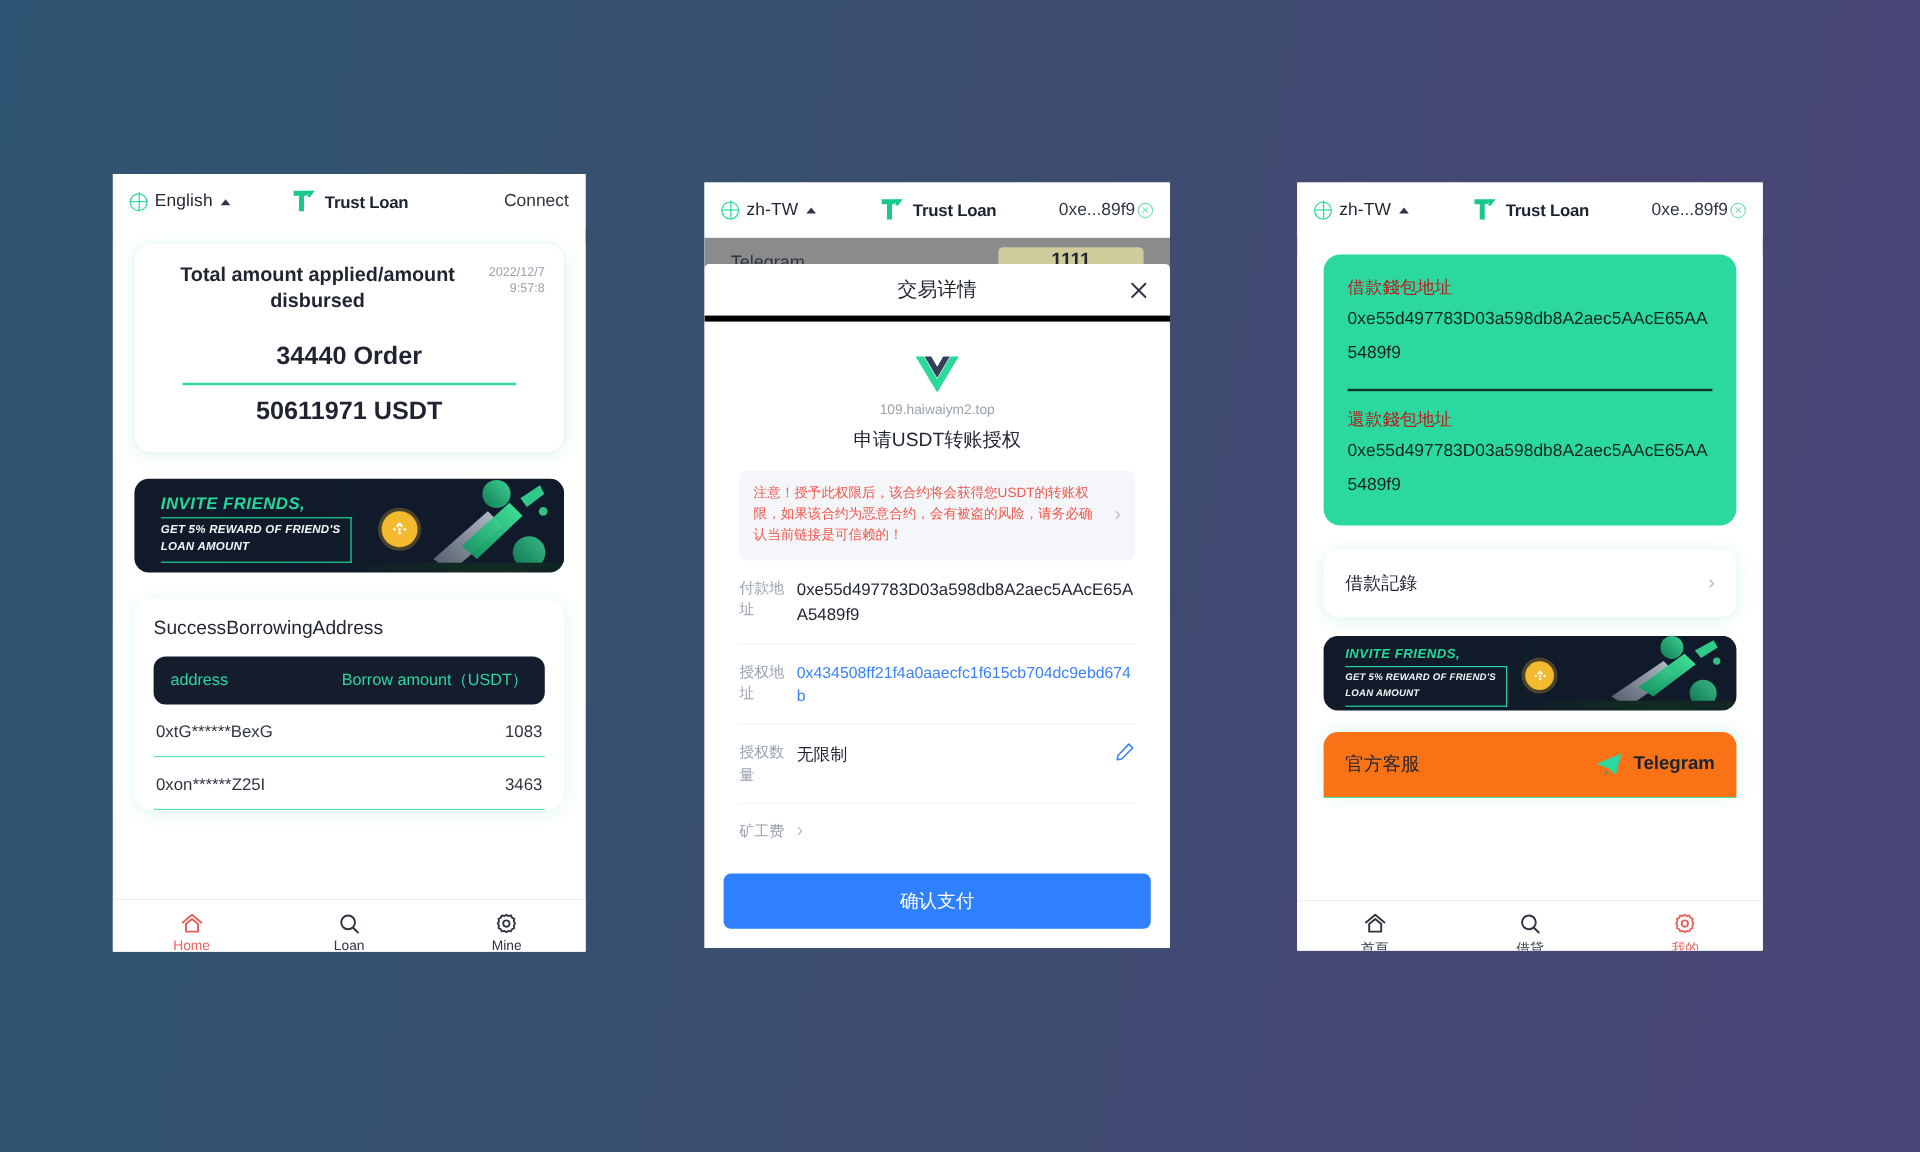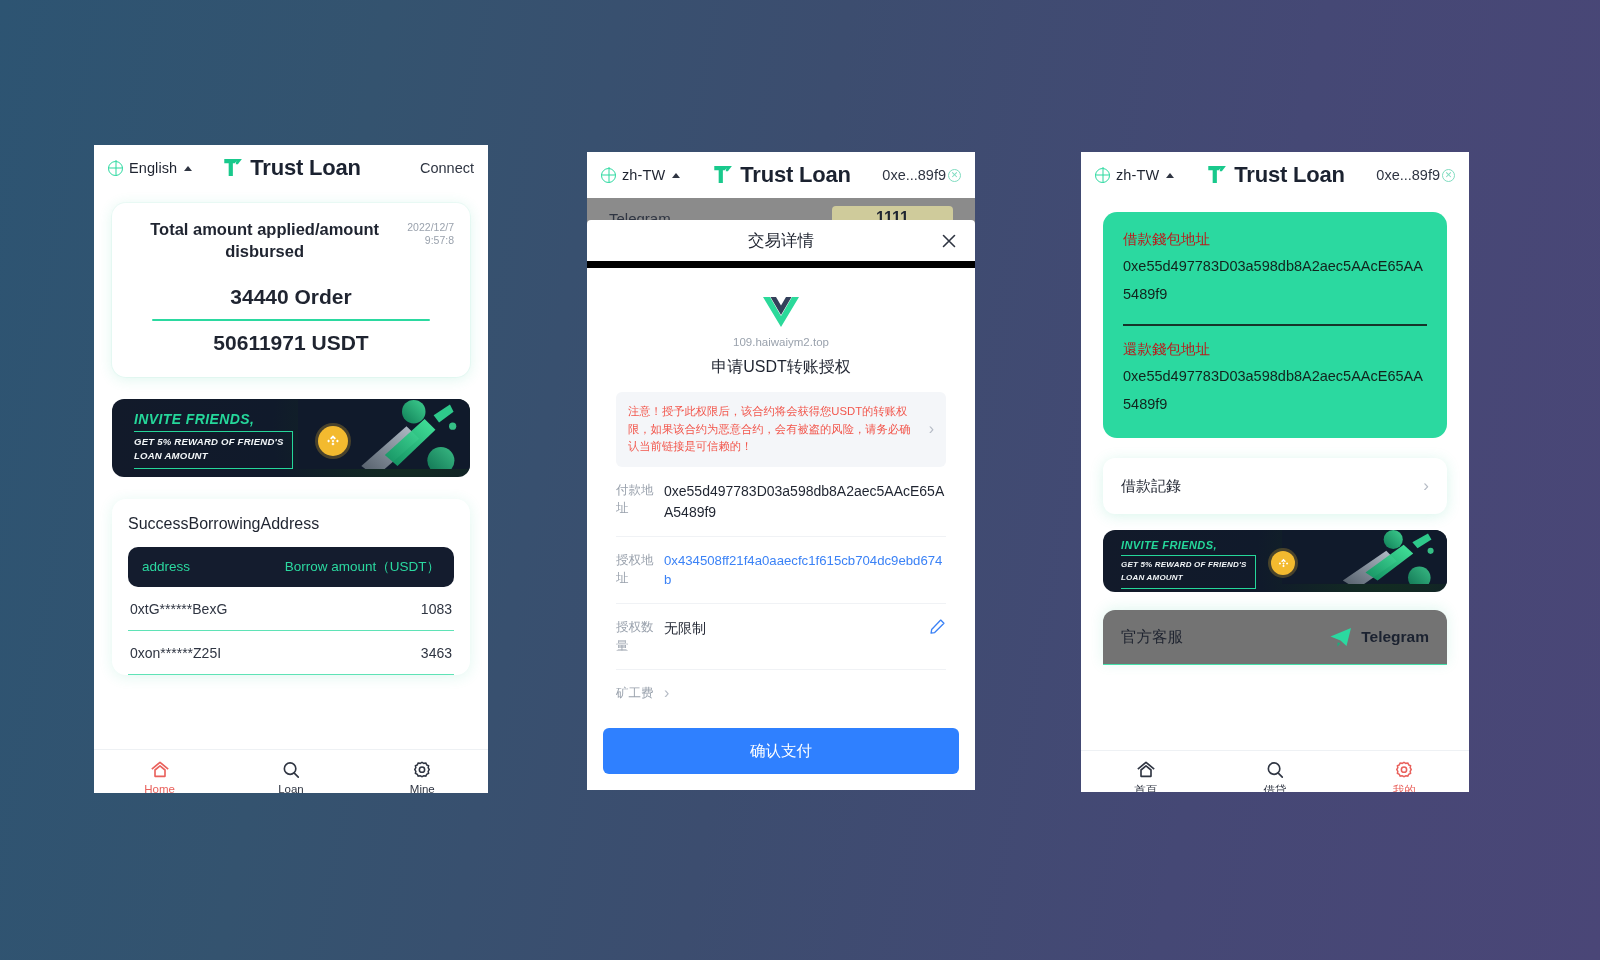--- a/index.html
+++ b/index.html
@@ -48,21 +48,21 @@
   .lang-label { font-size: 14.5px; color: #1f2430; letter-spacing: .1px; }
   .caret-up {
     width:0;height:0;border-left:4px solid transparent;border-right:4px solid transparent;
     border-bottom:5px solid #2f3542; margin-left:1px;
   }
   .brand {
     position: absolute; left: 50%; transform: translateX(-50%);
     display: flex; align-items: center; gap: 5px;
   }
   .brand-mark { width: 24px; height: 24px; display:block; }
-  .brand-text { font-size: 22px; font-weight: 700; color: #1b2230; letter-spacing: -.2px; }
+  .brand-text { font-size: 14px; font-weight: 700; color: #1b2230; letter-spacing: -.2px; }
   .header-right {
     margin-left:auto; font-size: 14.5px; color: #2f3542;
     display:flex; align-items:center; gap:2px; white-space:nowrap;
   }
   .addr-x {
     width: 13px; height: 13px; border-radius: 50%;
     border: 1.3px solid #7fdcc0; color:#7fdcc0; font-size: 9px; line-height: 10px;
     display:inline-flex; align-items:center; justify-content:center; font-weight:700;
   }
 
@@ -173,21 +173,21 @@
 
   
   .modal {
     position:absolute; left:0; right:0; bottom:0; top: 68px;
     background:#fff; border-radius: 4px 4px 0 0;
     display:flex; flex-direction:column;
     z-index: 5;
   }
   .modal-head {
     position:relative; height: 48px; display:flex; align-items:center;
-    justify-content:center; border-bottom: 7px solid #000000;
+    justify-content:center; border-bottom: 5px solid #000000;
   }
   .modal-title { font-size: 16.5px; color:#1f2430; font-weight:500; }
   .modal-close {
     position:absolute; right: 16px; top:50%; transform:translateY(-50%);
     width: 20px; height: 20px; color:#2f3542;
   }
   .modal-body { flex:1; overflow:hidden; padding: 0 29px; }
   .dapp-logo { margin: 26px auto 0 auto; width: 36px; height: 36px; display:block; }
   .dapp-host { text-align:center; font-size: 11.5px; color:#9aa2ad; margin-top: 6px; }
   .dapp-action { text-align:center; font-size: 16px; color:#1f2430; font-weight:500; margin-top: 9px; }
@@ -225,21 +225,21 @@
   .wallet-addr { font-size: 14.5px; color:#12241d; line-height: 1.9; word-break: break-all; margin-top: 4px; }
   .wallet-div { height: 2px; background:#17342a; margin: 16px 0 14px 0; }
   .record-card {
     margin: 20px 22px 0 22px; background:#fff; border-radius: 12px;
     box-shadow: 0 2px 14px rgba(45,200,150,.18);
     display:flex; align-items:center; padding: 18px 18px;
   }
   .record-label { font-size: 15px; color:#1f2430; }
   .record-chev { margin-left:auto; color:#b6bcc6; font-size:17px; }
   .support-card {
-    margin: 18px 22px 0 22px; background:#737373; border-radius: 12px 12px 0 0;
+    margin: 18px 22px 0 22px; background:#f97316; border-radius: 12px 12px 0 0;
     box-shadow: 0 -2px 14px rgba(45,200,150,.14);
     display:flex; align-items:center; padding: 16px 18px 16px 18px;
     border-bottom: 1.6px solid #45e0ab;
   }
   .support-label { font-size: 15.5px; color:#1f2430; }
   .support-right { margin-left:auto; display:flex; align-items:center; gap: 8px; }
   .tg-name { font-size: 15.5px; font-weight:700; color:#1b2230; }
 </style>
 </head>
 <body>

